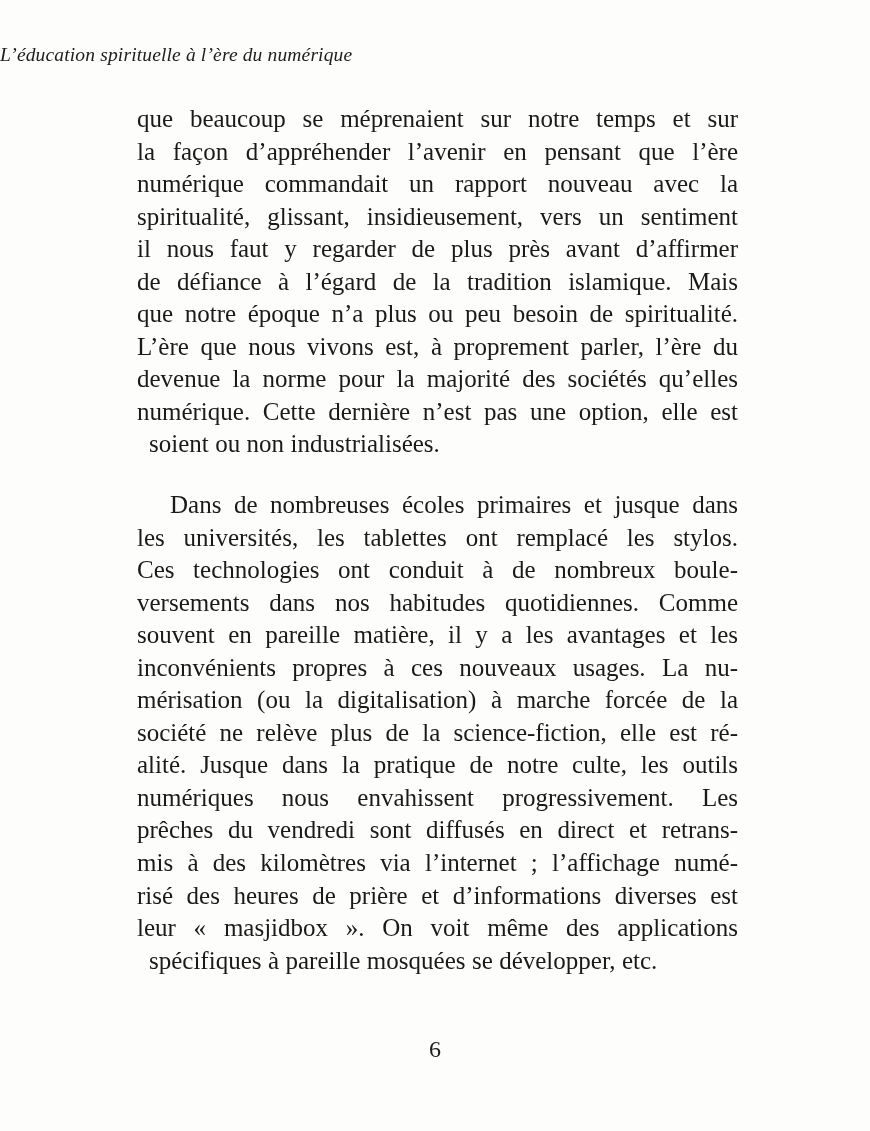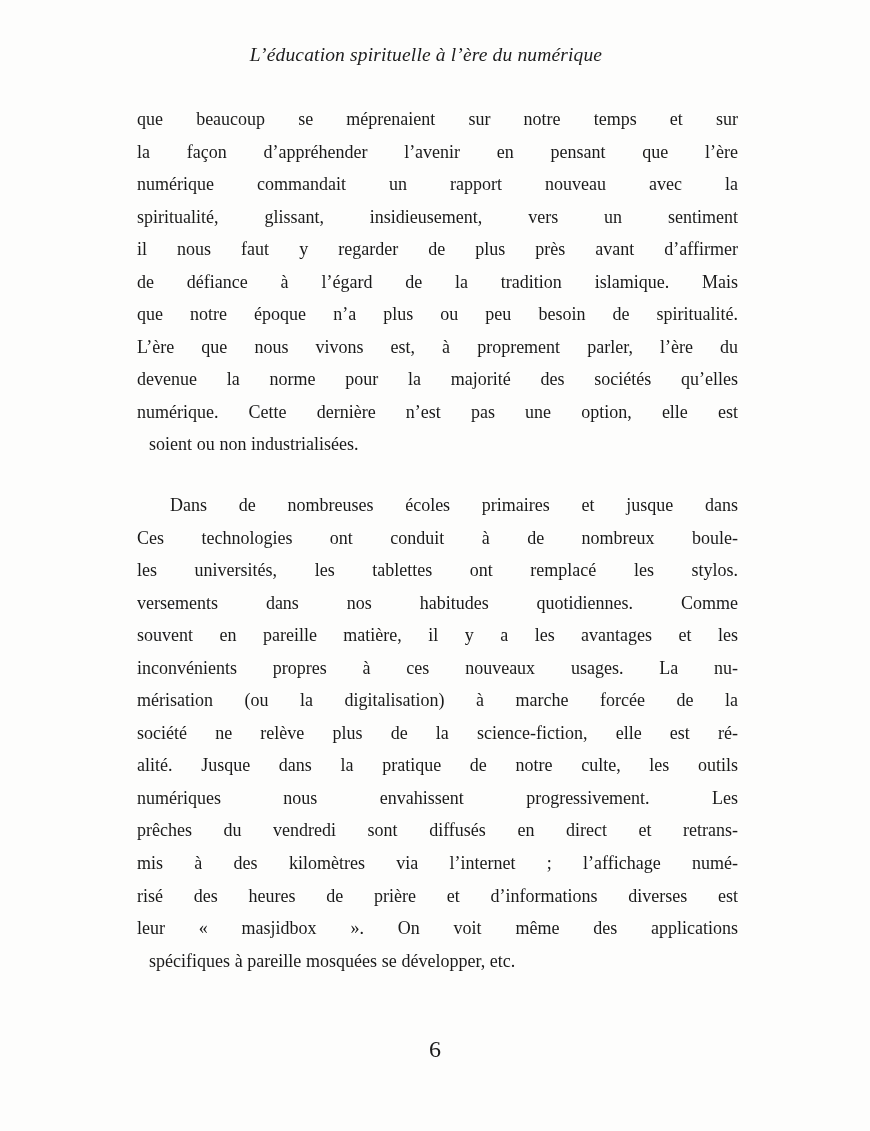--- a/index.html
+++ b/index.html
@@ -20,41 +20,40 @@
     width: 870px;
     height: 1131px;
     box-sizing: border-box;
     background: #fdfdfc;
   }
 
   
   .running-head {
     position: absolute;
     top: 44px;
-    left: 12px;
+    left: 0;
     width: 828px;
-    text-align: center;
     font-style: italic;
     font-size: 19.5px;
     letter-spacing: 0.15px;
     color: #1d1d1d;
     white-space: nowrap;
   }
 
   
   .textblock {
     position: absolute;
     top: 103px;
     left: 137px;
     width: 601px;
   }
 
   .para {
     margin: 0;
-    font-size: 18px;
+    font-size: 25px;
     line-height: 32.55px;
     text-align: justify;
     text-justify: inter-word;
     color: #1a1a1a;
     -webkit-font-feature-settings: "liga" 1, "hlig" 1;
     font-feature-settings: "liga" 1, "hlig" 1;
     word-spacing: 0.2px;
   }
 
   
@@ -100,22 +99,22 @@
         <span class="line">il nous faut y regarder de plus près avant d’affirmer</span>
         <span class="line">de défiance à l’égard de la tradition islamique. Mais</span>
         <span class="line">que notre époque n’a plus ou peu besoin de spiritualité.</span>
         <span class="line">L’ère que nous vivons est, à proprement parler, l’ère du</span>
         <span class="line">devenue la norme pour la majorité des sociétés qu’elles</span>
         <span class="line">numérique. Cette dernière n’est pas une option, elle est</span>
         <span class="line last">soient ou non industrialisées.</span>
       </p>
     <p class="para">
         <span class="line indent">Dans de nombreuses écoles primaires et jusque dans</span>
+        <span class="line">les universités, les tablettes ont remplacé les stylos.</span>
         <span class="line">Ces technologies ont conduit à de nombreux boule-</span>
-        <span class="line">les universités, les tablettes ont remplacé les stylos.</span>
         <span class="line">versements dans nos habitudes quotidiennes. Comme</span>
         <span class="line">souvent en pareille matière, il y a les avantages et les</span>
         <span class="line">inconvénients propres à ces nouveaux usages. La nu-</span>
         <span class="line">mérisation (ou la digitalisation) à marche forcée de la</span>
         <span class="line">société ne relève plus de la science-fiction, elle est ré-</span>
         <span class="line">alité. Jusque dans la pratique de notre culte, les outils</span>
         <span class="line">numériques nous envahissent progressivement. Les</span>
         <span class="line">prêches du vendredi sont diffusés en direct et retrans-</span>
         <span class="line">mis à des kilomètres via l’internet ; l’affichage numé-</span>
         <span class="line">risé des heures de prière et d’informations diverses est</span>

